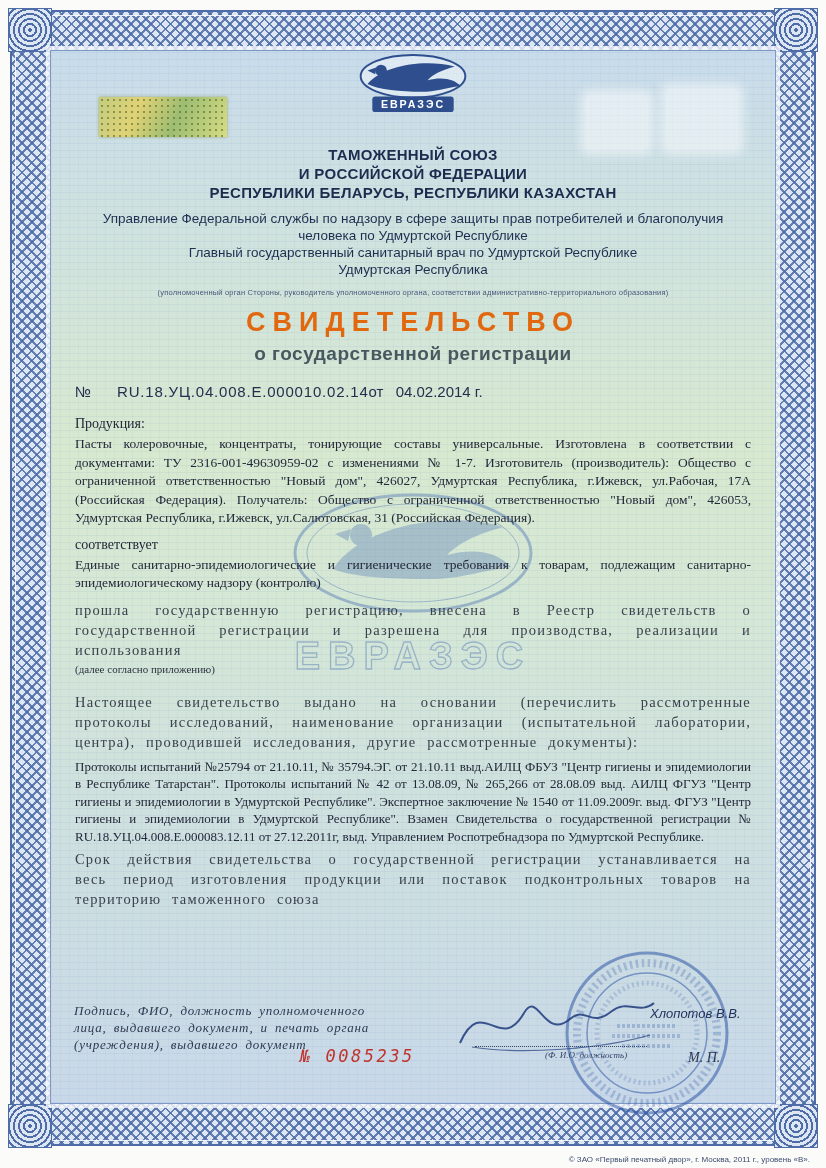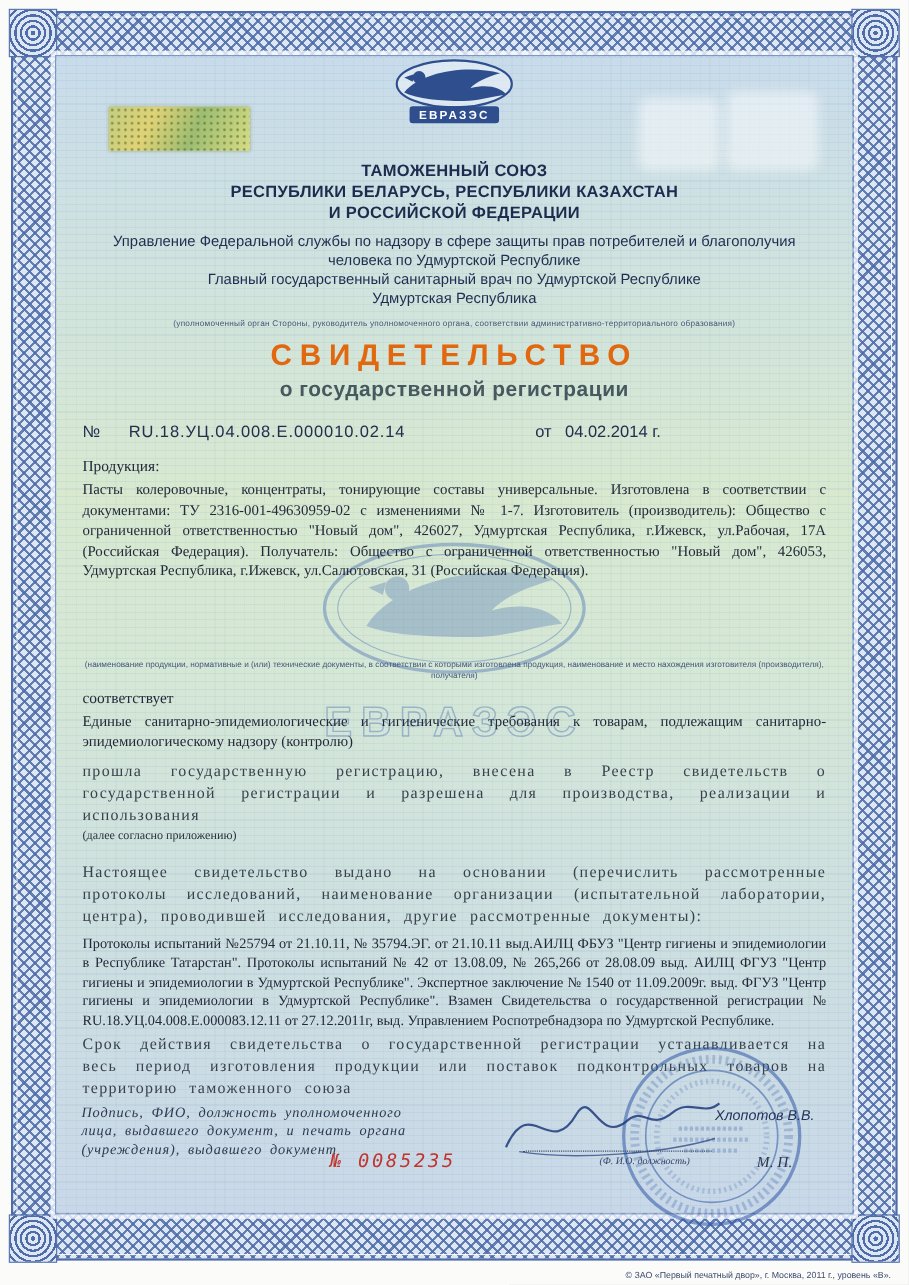--- a/index.html
+++ b/index.html
@@ -76,21 +76,21 @@
   .auth.first { margin-top:8px; }
   .tiny-note { margin-top:10px; font-family:"Liberation Sans", sans-serif;
           font-size:7.5px; line-height:10px; color:#46577a; text-align:center; letter-spacing:0.2px; }
   .title { margin-top:8px; font-family:"Liberation Sans", sans-serif; font-weight:bold;
           font-size:27px; line-height:32px; letter-spacing:7px; color:#e2680f; text-align:center; }
   .subtitle { margin-top:4px; font-family:"Liberation Sans", sans-serif; font-weight:bold;
           font-size:19px; line-height:24px; letter-spacing:0.5px; color:#47585f; text-align:center; }
   .number-row { margin-top:16px; display:flex; align-items:baseline;
           font-family:"Liberation Sans", sans-serif; font-size:15px; line-height:20px; color:#22304e; }
   .number-row .num { margin-left:26px; letter-spacing:0.8px; }
-  .number-row .date { margin-left:118px; }
+  .number-row .date { }
   .number-row .date span { margin-right:8px; }
   .prod-label { margin-top:12px; font-size:14px; line-height:19px; }
   .body-text { margin-top:2px; font-size:13.5px; line-height:18.5px; text-align:justify; color:#23283a; }
   .prod-note { margin-top:70px; font-family:"Liberation Sans", sans-serif;
           font-size:7.5px; line-height:10px; color:#46577a; text-align:center; }
   .conform-label { margin-top:8px; font-size:14px; line-height:18px; }
   .conform-text { margin-top:2px; font-size:13.5px; line-height:18px; text-align:justify; }
   .spaced { font-size:14.5px; line-height:20px; letter-spacing:1.2px; word-spacing:6px;
           text-align:justify; color:#39414d; }
   .registered { margin-top:8px; }
@@ -159,22 +159,22 @@
             <path d="M28,32 C45,12 88,6 118,14 C104,18 96,22 90,28 C106,24 118,27 124,34 C108,36 98,40 84,40 C62,40 40,38 28,32 Z"></path>
             <circle cx="42" cy="18" r="6"></circle>
             <path d="M37,15 l-9,3 8,4 z"></path>
           </g>
           <rect x="33" y="45" width="84" height="16" rx="3" fill="#2e4e8e"></rect>
           <text x="75" y="57" text-anchor="middle" font-family="Liberation Sans, sans-serif" font-size="11" font-weight="bold" letter-spacing="2" fill="#ffffff">ЕВРАЗЭС</text>
         </svg>
       </div>
 
       <p class="hdr first">ТАМОЖЕННЫЙ СОЮЗ</p>
+      <p class="hdr">И РОССИЙСКОЙ ФЕДЕРАЦИИ</p>
       <p class="hdr">РЕСПУБЛИКИ БЕЛАРУСЬ, РЕСПУБЛИКИ КАЗАХСТАН</p>
-      <p class="hdr">И РОССИЙСКОЙ ФЕДЕРАЦИИ</p>
 
       <p class="auth first">Управление Федеральной службы по надзору в сфере защиты прав потребителей и благополучия человека по Удмуртской Республике</p>
       <p class="auth">Главный государственный санитарный врач по Удмуртской Республике</p>
       <p class="auth">Удмуртская Республика</p>
 
       <p class="tiny-note">(уполномоченный орган Стороны, руководитель уполномоченного органа, соответствии административно-территориального образования)</p>
 
       <p class="title">СВИДЕТЕЛЬСТВО</p>
       <p class="subtitle">о государственной регистрации</p>
 
@@ -182,21 +182,20 @@
         <span>№</span>
         <span class="num">RU.18.УЦ.04.008.Е.000010.02.14</span>
         <span class="date">
           <span>от</span>
           <span>04.02.2014 г.</span>
         </span>
       </div>
 
       <p class="prod-label">Продукция:</p>
       <p class="body-text">Пасты колеровочные, концентраты, тонирующие составы универсальные. Изготовлена в соответствии с документами: ТУ 2316-001-49630959-02 с изменениями № 1-7. Изготовитель (производитель): Общество с ограниченной ответственностью "Новый дом", 426027, Удмуртская Республика, г.Ижевск, ул.Рабочая, 17А (Российская Федерация).  Получатель: Общество с ограниченной ответственностью "Новый дом", 426053, Удмуртская Республика, г.Ижевск, ул.Салютовская, 31 (Российская Федерация).</p>
-      <p class="prod-note">(наименование продукции, нормативные и (или) технические документы, в соответствии с которыми изготовлена продукция, наименование и место нахождения изготовителя (производителя), получателя)</p>
 
       <p class="conform-label">соответствует</p>
       <p class="conform-text">Единые санитарно-эпидемиологические и гигиенические требования к товарам, подлежащим санитарно-эпидемиологическому надзору (контролю)</p>
 
       <p class="spaced registered">прошла государственную регистрацию, внесена в Реестр свидетельств о государственной регистрации и разрешена для производства, реализации и использования</p>
       <p class="after-note">(далее согласно приложению)</p>
 
       <p class="spaced basis-intro">Настоящее свидетельство выдано на основании (перечислить рассмотренные протоколы исследований, наименование организации (испытательной лаборатории, центра), проводившей исследования, другие рассмотренные документы):</p>
       <p class="basis-text">Протоколы испытаний №25794 от 21.10.11, № 35794.ЭГ. от 21.10.11 выд.АИЛЦ ФБУЗ "Центр гигиены и эпидемиологии в Республике Татарстан". Протоколы испытаний № 42 от 13.08.09, № 265,266 от 28.08.09 выд. АИЛЦ ФГУЗ "Центр гигиены и эпидемиологии в Удмуртской Республике". Экспертное заключение № 1540 от 11.09.2009г. выд. ФГУЗ "Центр гигиены и эпидемиологии в Удмуртской Республике". Взамен Свидетельства о государственной регистрации № RU.18.УЦ.04.008.Е.000083.12.11 от 27.12.2011г, выд. Управлением Роспотребнадзора по Удмуртской Республике.</p>
 

